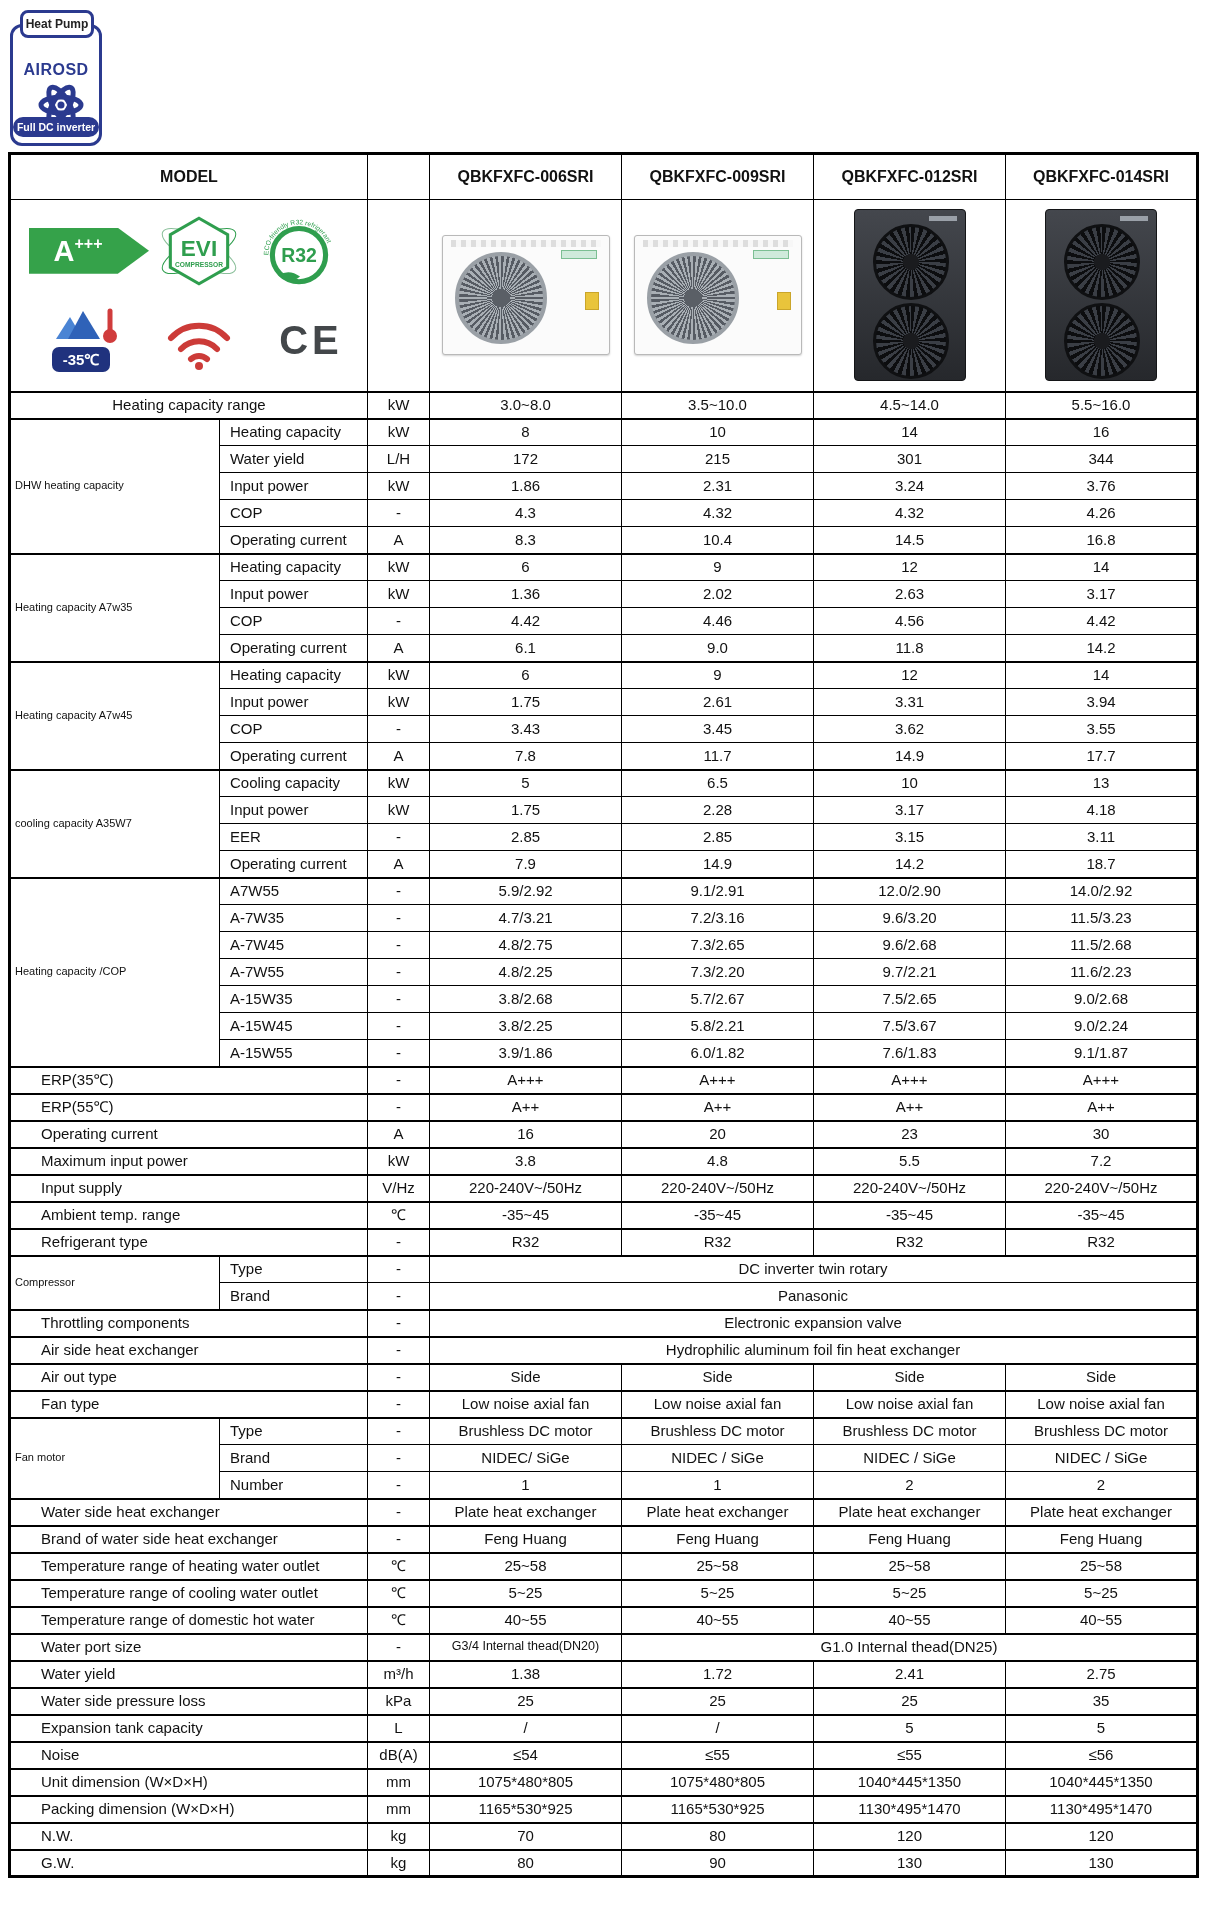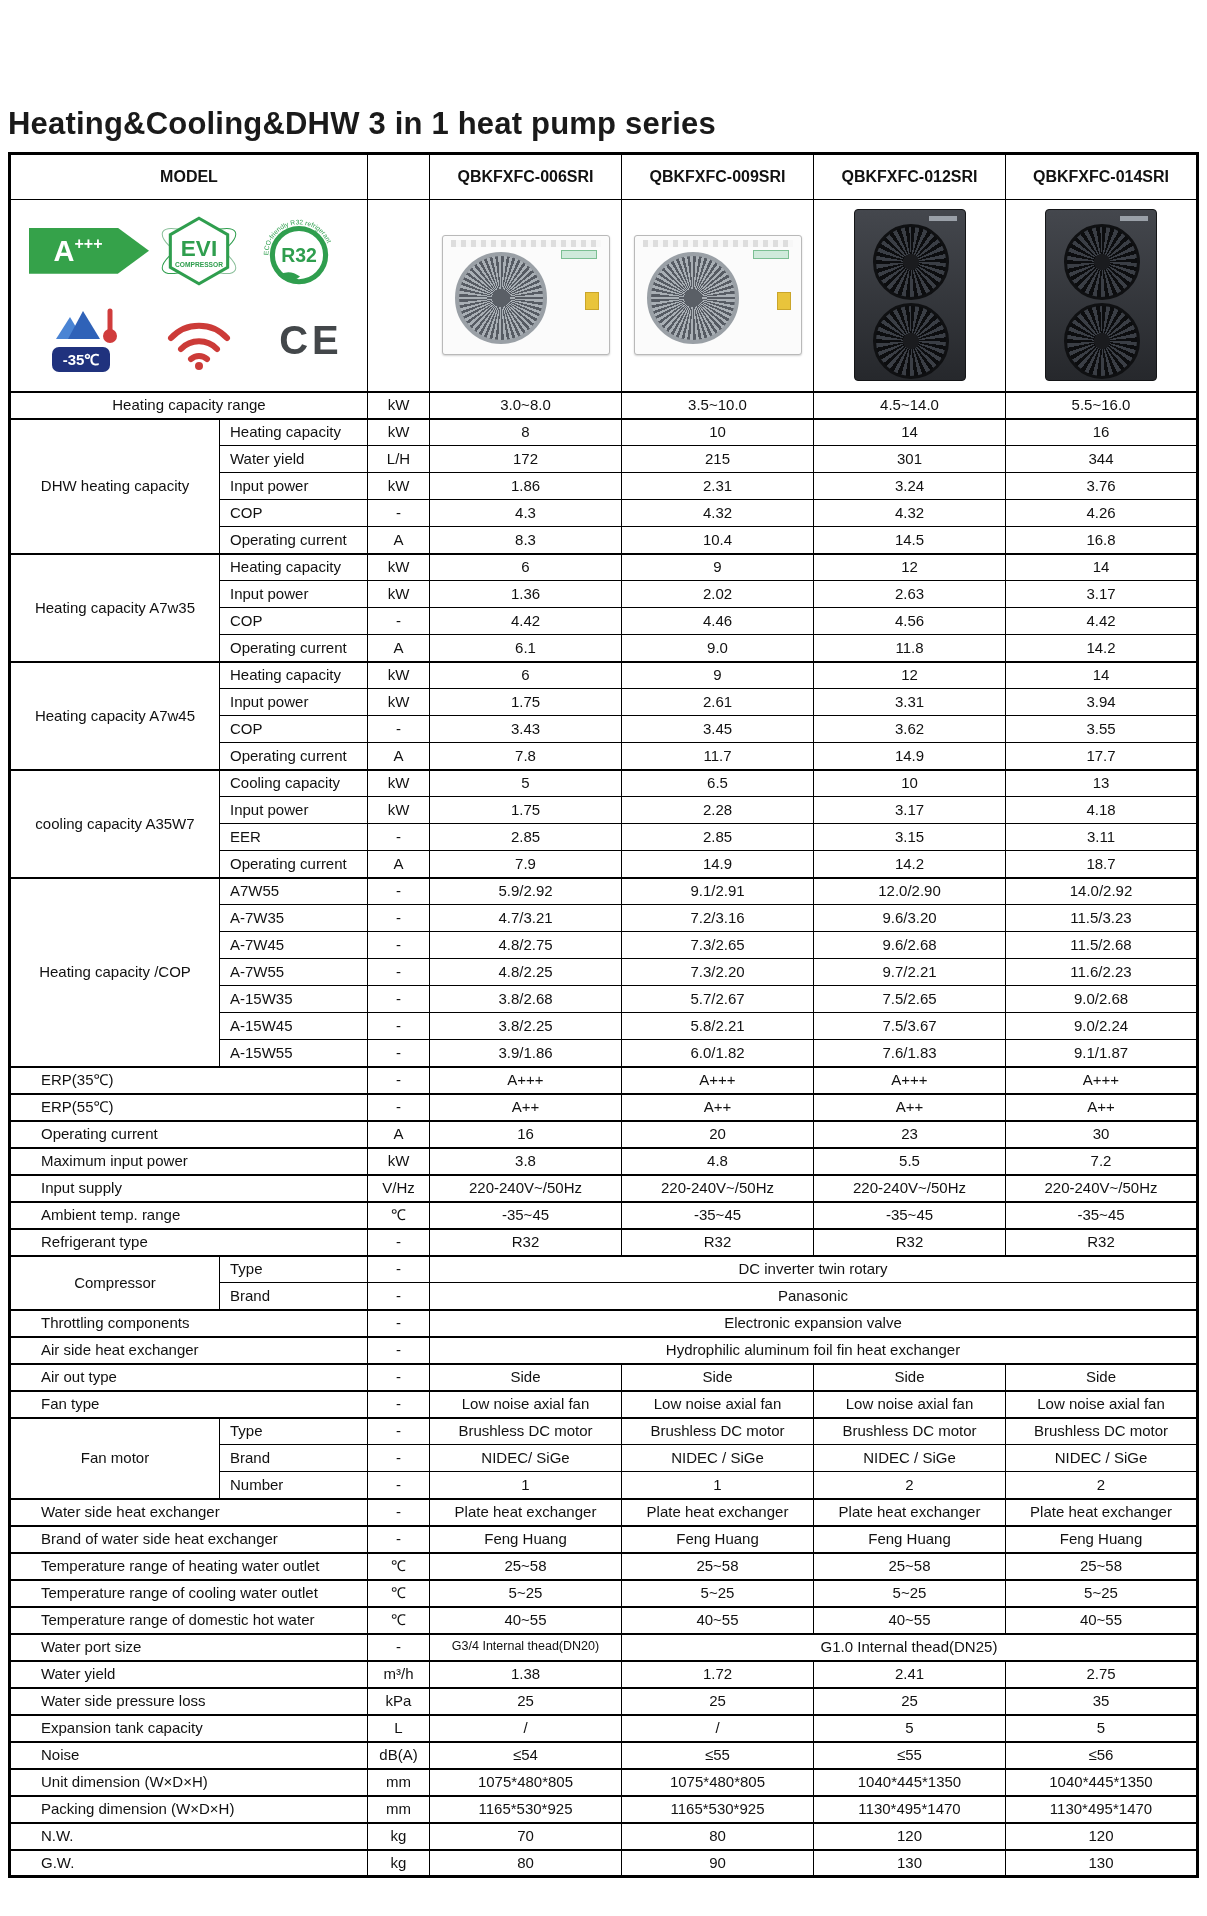--- a/index.html
+++ b/index.html
@@ -25,21 +25,21 @@
                display: flex; align-items: center; justify-content: center; white-space: nowrap; }
   .title { font-size: 31px; font-weight: bold; color: #1a1a1a; padding-bottom: 6px; letter-spacing: .2px; }
 
   
   table.spec { border-collapse: collapse; width: 1190px; table-layout: fixed; }
   .spec td { border: 1px solid #000; height: 27px; font-size: 15px; padding: 0 4px;
              overflow: hidden; white-space: nowrap; line-height: 1.05; }
   .spec { border: 3px solid #000; }
   tr.sec td { border-top: 2.5px solid #000; }
   td.mh, td.model { font-weight: bold; font-size: 16px; text-align: center; height: 46px; }
-  td.g { text-align: center; font-size: 15px; white-space: normal; }
+  td.g { font-size: 11px; white-space: normal; }
   td.s { text-align: left; padding-left: 10px; }
   td.l { text-align: left; padding-left: 30px; }
   td.l.c { text-align: center; padding-left: 4px; }
   td.u, td.v, td.sp { text-align: center; }
   td.small { font-size: 12.5px; }
   tr.img-row td { height: 192px; }
 
   
   .badges { display: grid; grid-template-columns: 1fr 1fr 1fr; grid-template-rows: 1fr 1fr;
             align-items: center; justify-items: center; height: 190px; padding: 6px 14px; }
@@ -72,21 +72,35 @@
                  background: radial-gradient(circle,#1a1b1e 0 8px, rgba(0,0,0,0) 8px),
                              repeating-conic-gradient(#0c0d0f 0deg 7deg, #3a3e45 7deg 14deg); }
   .prod-b .f1 { top: 14px; } .prod-b .f2 { top: 93px; }
 </style>
 </head>
 <body>
 
 <div class="page">
 
   <div class="hdr">
-    <div class="title">Heating&amp;Cooling&amp;DHW 3 in 1 heat pump series</div>
+    <div class="logo">
+      <div class="logo-tab">Heat Pump</div>
+      <div class="logo-box">
+        <div class="logo-brand">AIROSD</div>
+        <svg class="logo-atom" width="48" height="52" viewBox="0 0 48 52">
+          <g fill="none" stroke="#2b3a8f" stroke-width="5">
+            <ellipse cx="24" cy="26" rx="20" ry="8"></ellipse>
+            <ellipse cx="24" cy="26" rx="20" ry="8" transform="rotate(60 24 26)"></ellipse>
+            <ellipse cx="24" cy="26" rx="20" ry="8" transform="rotate(120 24 26)"></ellipse>
+          </g>
+          <circle cx="24" cy="26" r="3.5" fill="#2b3a8f"></circle>
+        </svg>
+        <div class="logo-pill">Full DC inverter</div>
+      </div>
+    </div>
   </div>
 
   <table class="spec">
     <colgroup>
       <col style="width:210px">
         <col style="width:148px">
         <col style="width:62px">
       <col style="width:192px">
         <col style="width:192px">
         <col style="width:192px">

